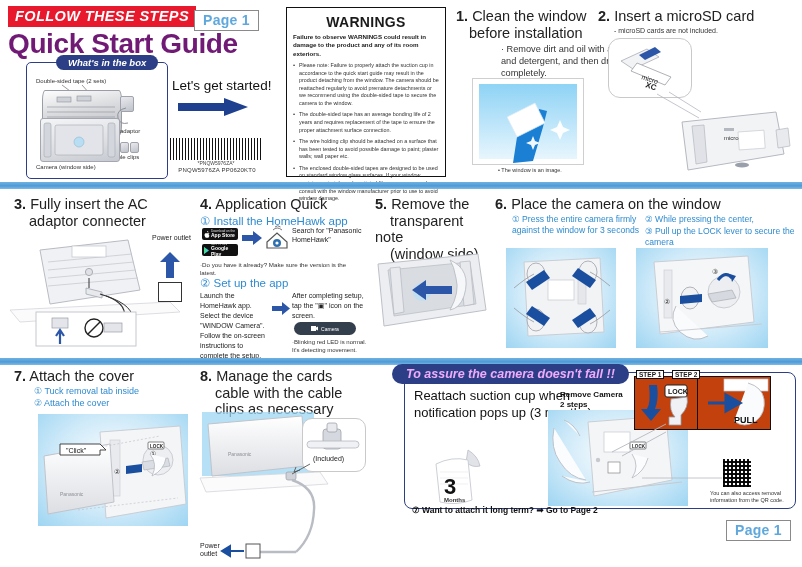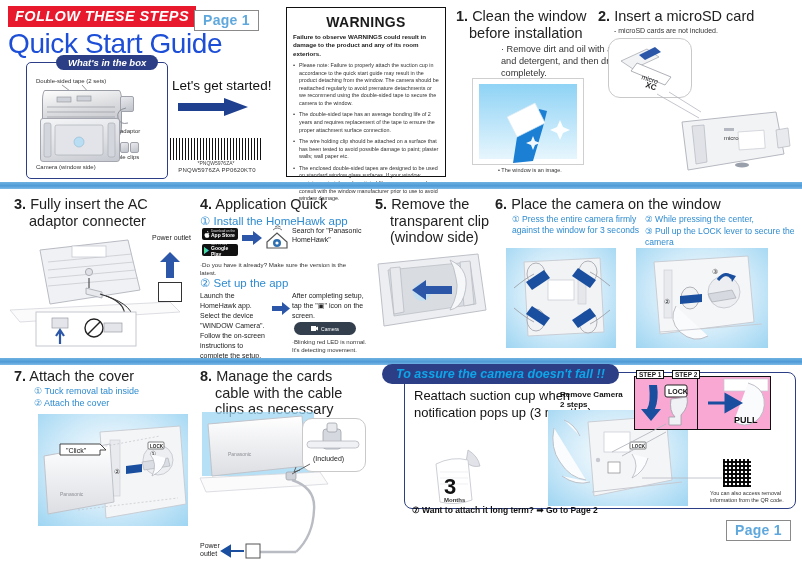--- a/index.html
+++ b/index.html
@@ -29,21 +29,21 @@
     font-style:italic;
   }
   .page-badge{
     border:1.5px solid #8a8a8a;color:#5fa8dd;
     font-weight:bold;font-size:14px;
     padding:1px 8px 2px 8px;background:#fff;
     letter-spacing:.3px;
   }
   .qsg-title{
     position:absolute;left:8px;top:28px;
-    font-size:28px;font-weight:normal;letter-spacing:-.4px;color:#1d4ed8;
+    font-size:28px;font-weight:bold;letter-spacing:-.4px;color:#701a75;
   }
 
   
   .box-panel{
     position:absolute;left:26px;top:62px;width:140px;height:115px;
     border:1.6px solid #2c3f86;border-radius:5px;background:#fff;
   }
   .box-title{
     position:absolute;left:56px;top:55px;
     background:#2c3f86;color:#fff;border-radius:10px;
@@ -117,34 +117,34 @@
     width:62px;height:13px;border-radius:7px;background:#333f4d;color:#fff;
     font-size:5px;display:flex;align-items:center;justify-content:center;gap:3px;
   }
 
   
   .assure-panel{
     position:absolute;left:404px;top:372px;width:390px;height:135px;
     border:1.6px solid #2c3f86;border-radius:8px;background:#fff;
   }
   .assure-banner{
-    position:absolute;left:382px;top:364px;
-    background:#2c3f86;color:#0ea5e9;border-radius:11px;
+    position:absolute;left:392px;top:364px;
+    background:#2c3f86;color:#f0abfc;border-radius:11px;
     font-size:12.5px;font-weight:bold;padding:3px 14px;white-space:nowrap;z-index:4;
     font-style:italic;
   }
   .assure-lead{
     position:absolute;left:414px;top:388px;width:190px;
     font-size:13px;color:#111;line-height:1.3;
   }
   .qline{
     position:absolute;left:412px;top:505px;font-size:8.5px;font-weight:bold;color:#111;white-space:nowrap;
   }
   .stepbox{
-    position:absolute;border:1.4px solid #111;background:#f9a8d4;
+    position:absolute;border:1.4px solid #111;background:#c2410c;
   }
   .steplabel{font-size:6.5px;font-weight:bold;border:1px solid #111;padding:0 2px;background:#fff;}
   .qr{
     position:absolute;width:28px;height:28px;
     background:
       repeating-linear-gradient(0deg,#111 0 2px,#fff 2px 4px),
       repeating-linear-gradient(90deg,#111 0 2px,#fff 2px 4px);
     background-blend-mode:multiply;border:1px solid #fff;
   }
   .page-badge-bot{position:absolute;left:726px;top:520px;}
@@ -353,21 +353,21 @@
         <rect x="0" y="0" width="5" height="5" fill="#fff"></rect>
         <path d="M5 1.6 L7 .4 V4.6 L5 3.4 Z" fill="#fff"></path>
       </svg>
     <span>Camera</span>
   </div>
   <div class="abs" style="left:292px;top:338px;width:80px;font-size:6px;color:#333;line-height:1.35;">·Blinking red LED is normal. It's detecting movement.</div>
 
   <div class="step-h" style="left:375px;top:196px;width:120px;">
     <b>5.</b>
     <span>Remove the</span><br>
-    <span style="padding-left:15px">transparent clip</span><br>
+    <span style="padding-left:15px">transparent note</span><br>
     <span style="padding-left:15px">(window side)</span>
   </div>
   <div class="abs" style="left:374px;top:248px;width:116px;height:90px;">
     <svg width="116" height="90">
       <path d="M4 16 L104 6 L112 62 L10 78 Z" fill="#eceef1" stroke="#bdc0c7" stroke-width="1"></path>
       <path d="M14 22 L96 14 L102 56 L20 68 Z" fill="#d9dce1" stroke="#bdc0c7" stroke-width=".8"></path>
       <path d="M16 20 L26 19 L30 64 L20 66 Z" fill="#e7e9ed" stroke="#b5b8c0" stroke-width=".7"></path>
       <path d="M86 14 L96 13 L100 56 L90 58 Z" fill="#e7e9ed" stroke="#b5b8c0" stroke-width=".7"></path>
       <path d="M76 12 q22 10 14 36 q-4 12 -14 14 q10 -18 6 -32 q-2 -12 -6 -18 Z" fill="#f6f7f8" stroke="#b5b8c0" stroke-width=".8"></path>
       <circle cx="48" cy="44" r="9" fill="#bcdff2" opacity=".85"></circle>

